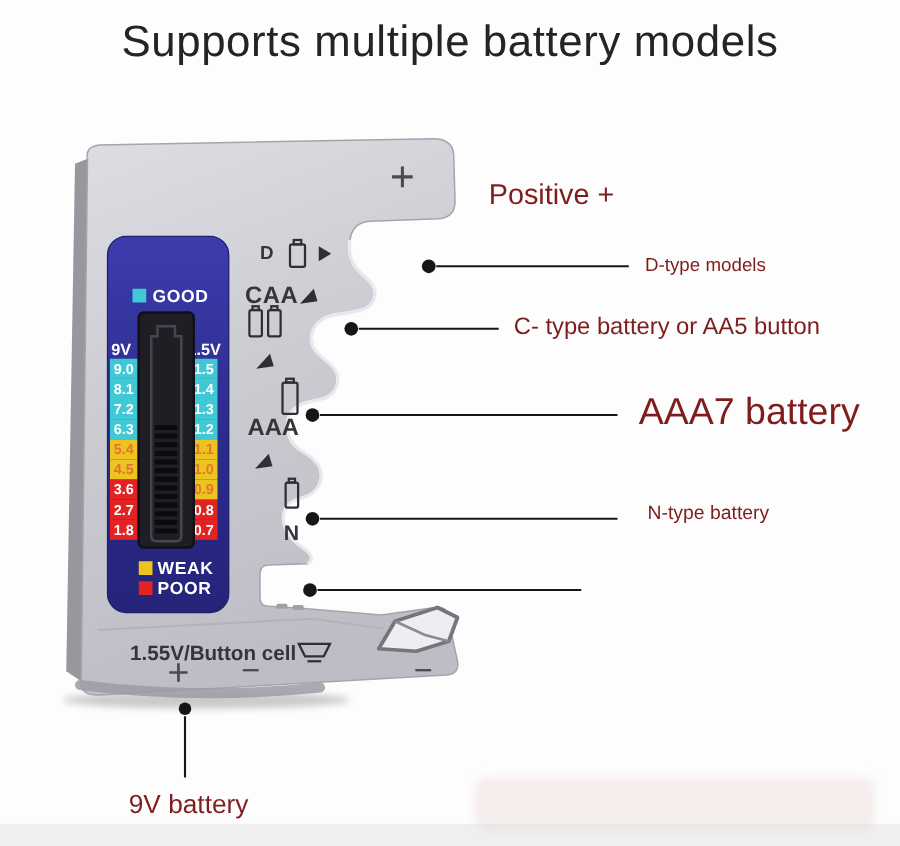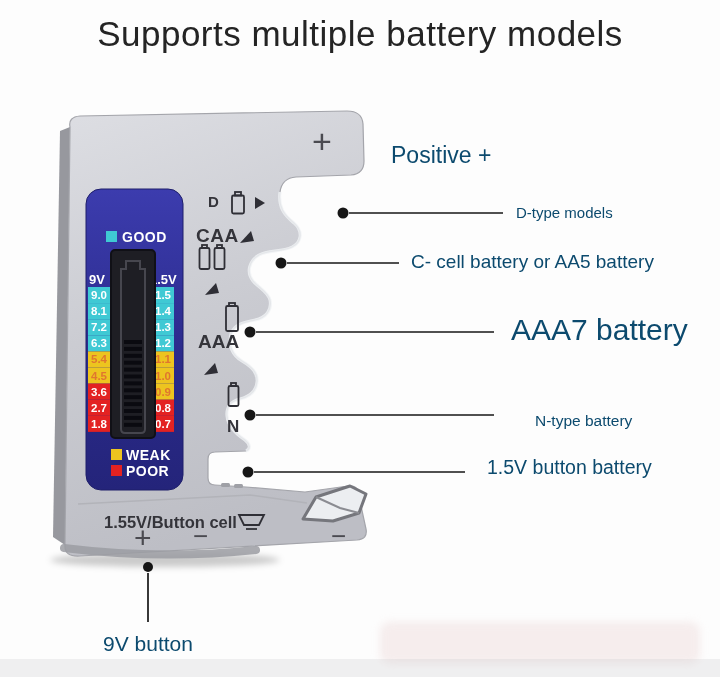--- a/index.html
+++ b/index.html
@@ -6,26 +6,26 @@
   #stage{
     position:relative;width:720px;height:677px;overflow:hidden;
     background:#fdfdfd;
     font-family:"Liberation Sans","DejaVu Sans",sans-serif;
   }
   .abs{position:absolute;}
   #title{
     left:0;top:14px;width:720px;text-align:center;
     font-size:35px;font-weight:500;color:#242424;letter-spacing:.5px;
   }
-  .callout-label{color:#0c4a6e;white-space:nowrap;}
+  .callout-label{color:#7f1d1d;white-space:nowrap;}
   #lbl-positive{left:391px;top:142px;font-size:23px;}
   #lbl-dtype{left:516px;top:204px;font-size:15px;}
   #lbl-ctype{left:411px;top:251px;font-size:19px;}
   #lbl-aaa{left:511px;top:313px;font-size:30px;}
-  #lbl-ntype{left:518px;top:412px;font-size:15.5px;margin-left:17px;}
+  #lbl-ntype{left:518px;top:402px;font-size:15.5px;}
   #lbl-button{left:487px;top:456px;font-size:19.5px;}
   #lbl-negative{left:389px;top:509px;font-size:21px;}
   #lbl-9v{left:103px;top:632px;font-size:21px;}
   #watermark{
     left:380px;top:622px;width:320px;height:42px;border-radius:10px;
     background:rgba(233,211,211,.38);filter:blur(4px);
   }
   #bottom-band{left:0;top:659px;width:720px;height:18px;background:rgba(205,205,208,.28);}
   
   .mark{fill:#34343a;font-weight:600;}
@@ -236,19 +236,18 @@
       <line class="cl" x1="254" y1="472" x2="465" y2="472"></line>
     </g>
     <g>
       <circle cx="148" cy="567" r="5" fill="#161616"></circle>
       <line class="cl" x1="148" y1="573" x2="148" y2="622"></line>
     </g>
   </svg>
 
   <div id="lbl-positive" class="abs callout-label">Positive +</div>
   <div id="lbl-dtype" class="abs callout-label">D-type models</div>
-  <div id="lbl-ctype" class="abs callout-label">C- cell battery or AA5 battery</div>
+  <div id="lbl-ctype" class="abs callout-label">C- type battery or AA5 button</div>
   <div id="lbl-aaa" class="abs callout-label">AAA7 battery</div>
   <div id="lbl-ntype" class="abs callout-label">N-type battery</div>
-  <div id="lbl-button" class="abs callout-label">1.5V button battery</div>
-  <div id="lbl-9v" class="abs callout-label">9V button</div>
+  <div id="lbl-9v" class="abs callout-label">9V battery</div>
 
 </div>
 
 </body></html>

